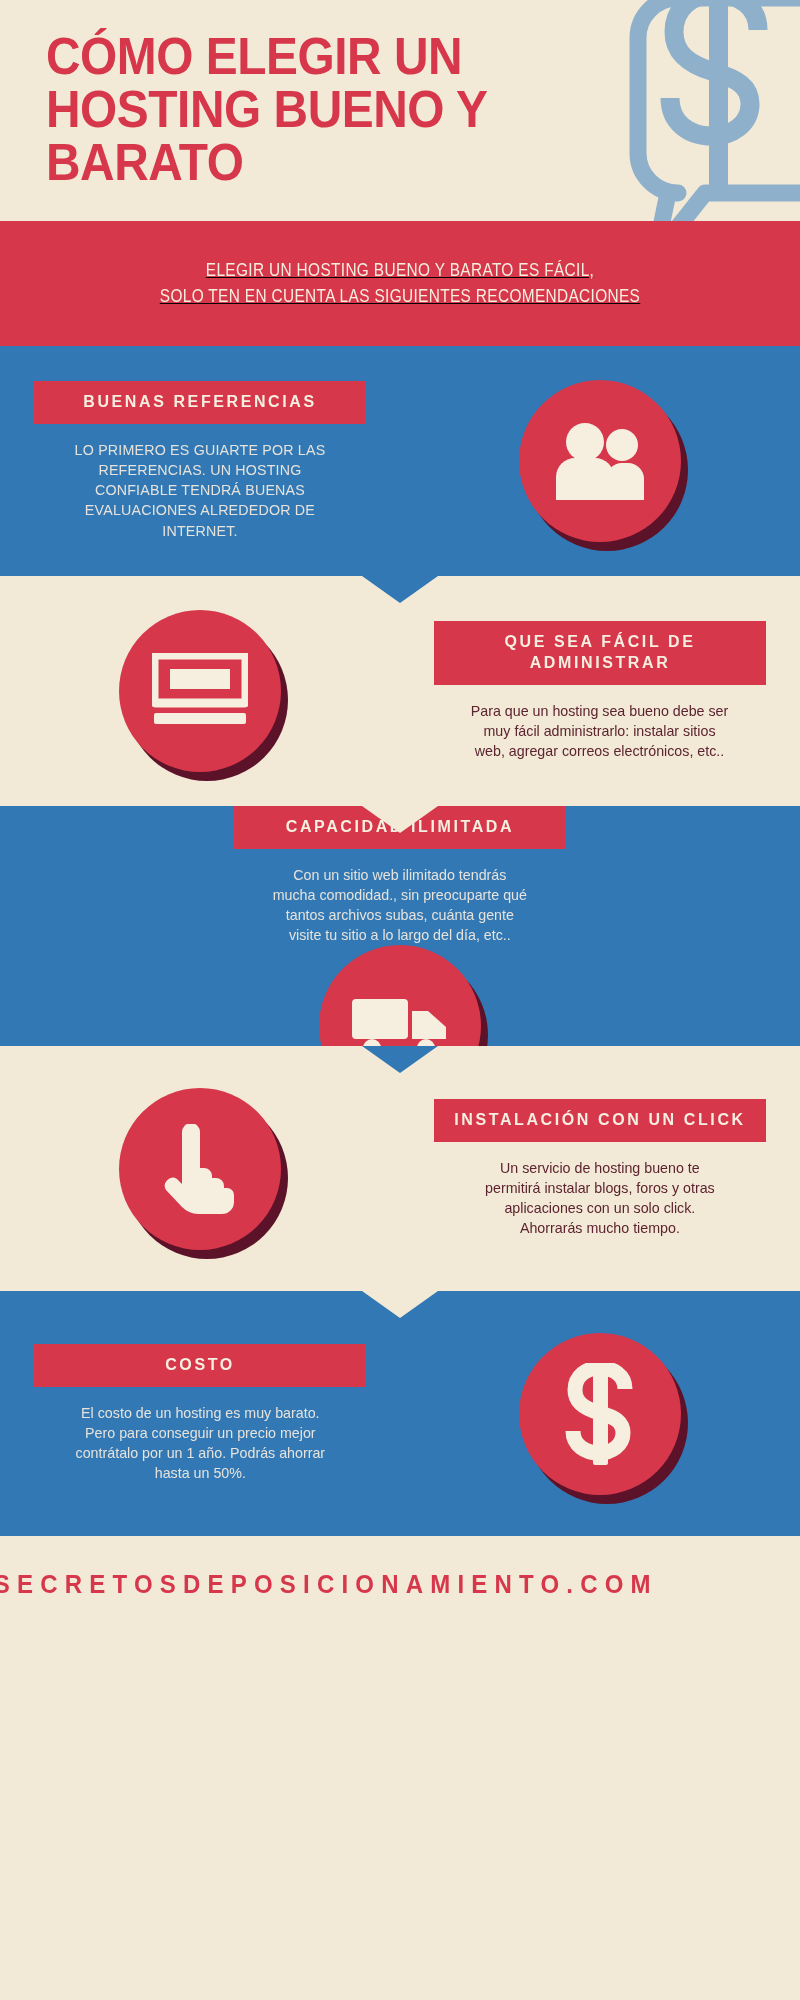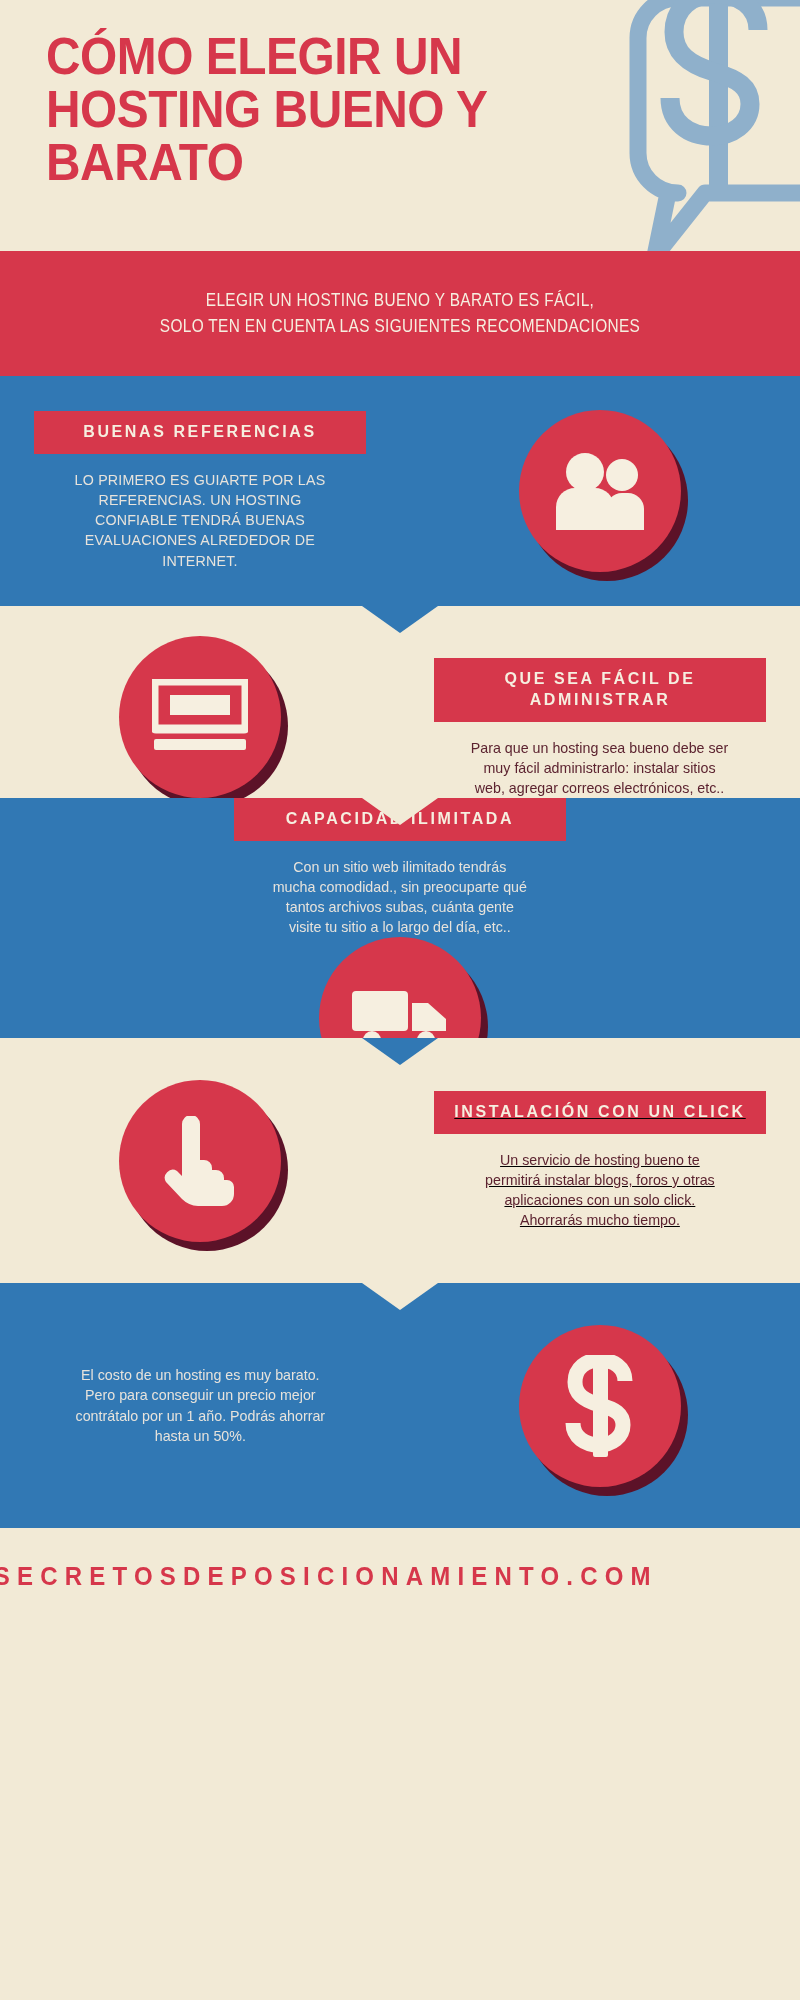--- a/index.html
+++ b/index.html
@@ -15,21 +15,21 @@
     width: 800px;
     height: 2000px;
     background: #f2ead6;
     overflow: hidden;
   }
 
   
   .header {
     position: relative;
     width: 800px;
-    height: 251px;
+    height: 221px;
     background: #f2ead6;
     overflow: hidden;
   }
   .header-deco {
     position: absolute;
     top: -12px;
     right: -30px;
     width: 330px;
     height: 300px;
     pointer-events: none;
@@ -55,20 +55,21 @@
   
   .intro-banner {
     position: relative;
     width: 800px;
     height: 125px;
     background: #d6374b;
     display: flex;
     align-items: center;
     justify-content: center;
     text-align: center;
+    text-decoration: underline;
   }
   .intro-banner-text {
     color: #f6efe0;
     font-family: "Liberation Sans Narrow", "Liberation Sans", sans-serif;
     font-size: 17.5px;
     line-height: 1.45;
     letter-spacing: 0.4px;
     text-transform: uppercase;
     transform: scaleX(0.88);
     white-space: pre-line;
@@ -227,21 +228,21 @@
             <circle cx="70" cy="23" r="16"></circle>
             <path d="M54 78 H92 V57 a16 16 0 0 0 -16 -16 h-6 a16 16 0 0 0 -16 16 Z"></path>
             <path d="M4 78 H62 V55 a19 19 0 0 0 -19 -19 h-20 a19 19 0 0 0 -19 19 Z"></path>
           </svg>
         </div>
       </div>
     </div>
     <div class="notch"></div>
   </div>
 
-  <div class="section cream" style="height:192px;align-items:flex-end;">
+  <div class="section cream" style="height:230px;">
     <div class="col-icon">
       <div class="circle-wrap">
         <div class="circle-shadow"></div>
         <div class="circle">
           <svg width="96" height="76" viewBox="0 0 96 76" fill="#f6efe0">
             <rect x="2" y="2" width="92" height="48" rx="2" fill="none" stroke="#f6efe0" stroke-width="9"></rect>
             <rect x="18" y="16" width="60" height="20"></rect>
             <rect x="2" y="60" width="92" height="11" rx="2"></rect>
           </svg>
         </div>
@@ -274,21 +275,21 @@
             <path d="M62 18 h16 l18 16 v12 h-34 Z"></path>
             <circle cx="22" cy="55" r="9"></circle>
             <circle cx="76" cy="55" r="9"></circle>
           </svg>
         </div>
       </div>
     </div>
     <div class="notch"></div>
   </div>
 
-  <div class="section cream" style="height:245px;text-decoration:underline;">
+  <div class="section cream" style="height:245px;">
     <div class="col-icon">
       <div class="circle-wrap">
         <div class="circle-shadow"></div>
         <div class="circle">
           <svg width="76" height="90" viewBox="0 0 76 90" fill="#f6efe0">
             <path d="M20 8 a9 9 0 0 1 18 0 v36 h4 a8 8 0 0 1 8 8 v2 h4 a8 8 0 0 1 8 8 v2 h3 a7 7 0 0 1 7 7 v7 a12 12 0 0 1 -12 12 H36 a24 24 0 0 1 -16 -7 L4 66 a8 8 0 0 1 11 -11 l5 5 Z"></path>
           </svg>
         </div>
       </div>
     </div>
@@ -297,20 +298,21 @@
       <div class="item-body">Un servicio de hosting bueno te
 permitirá instalar blogs, foros y otras
 aplicaciones  con un solo click.
 Ahorrarás mucho tiempo.</div>
     </div>
     <div class="notch"></div>
   </div>
 
   <div class="section blue" style="height:245px;">
     <div class="col-text">
+      <div class="item-title">COSTO</div>
       <div class="item-body">El costo de un hosting es muy barato.
 Pero para conseguir un precio mejor
 contrátalo por un 1 año.  Podrás ahorrar
 hasta un 50%.</div>
     </div>
     <div class="col-icon">
       <div class="circle-wrap">
         <div class="circle-shadow"></div>
         <div class="circle">
           <svg width="70" height="102" viewBox="0 0 70 102" fill="#f6efe0">

